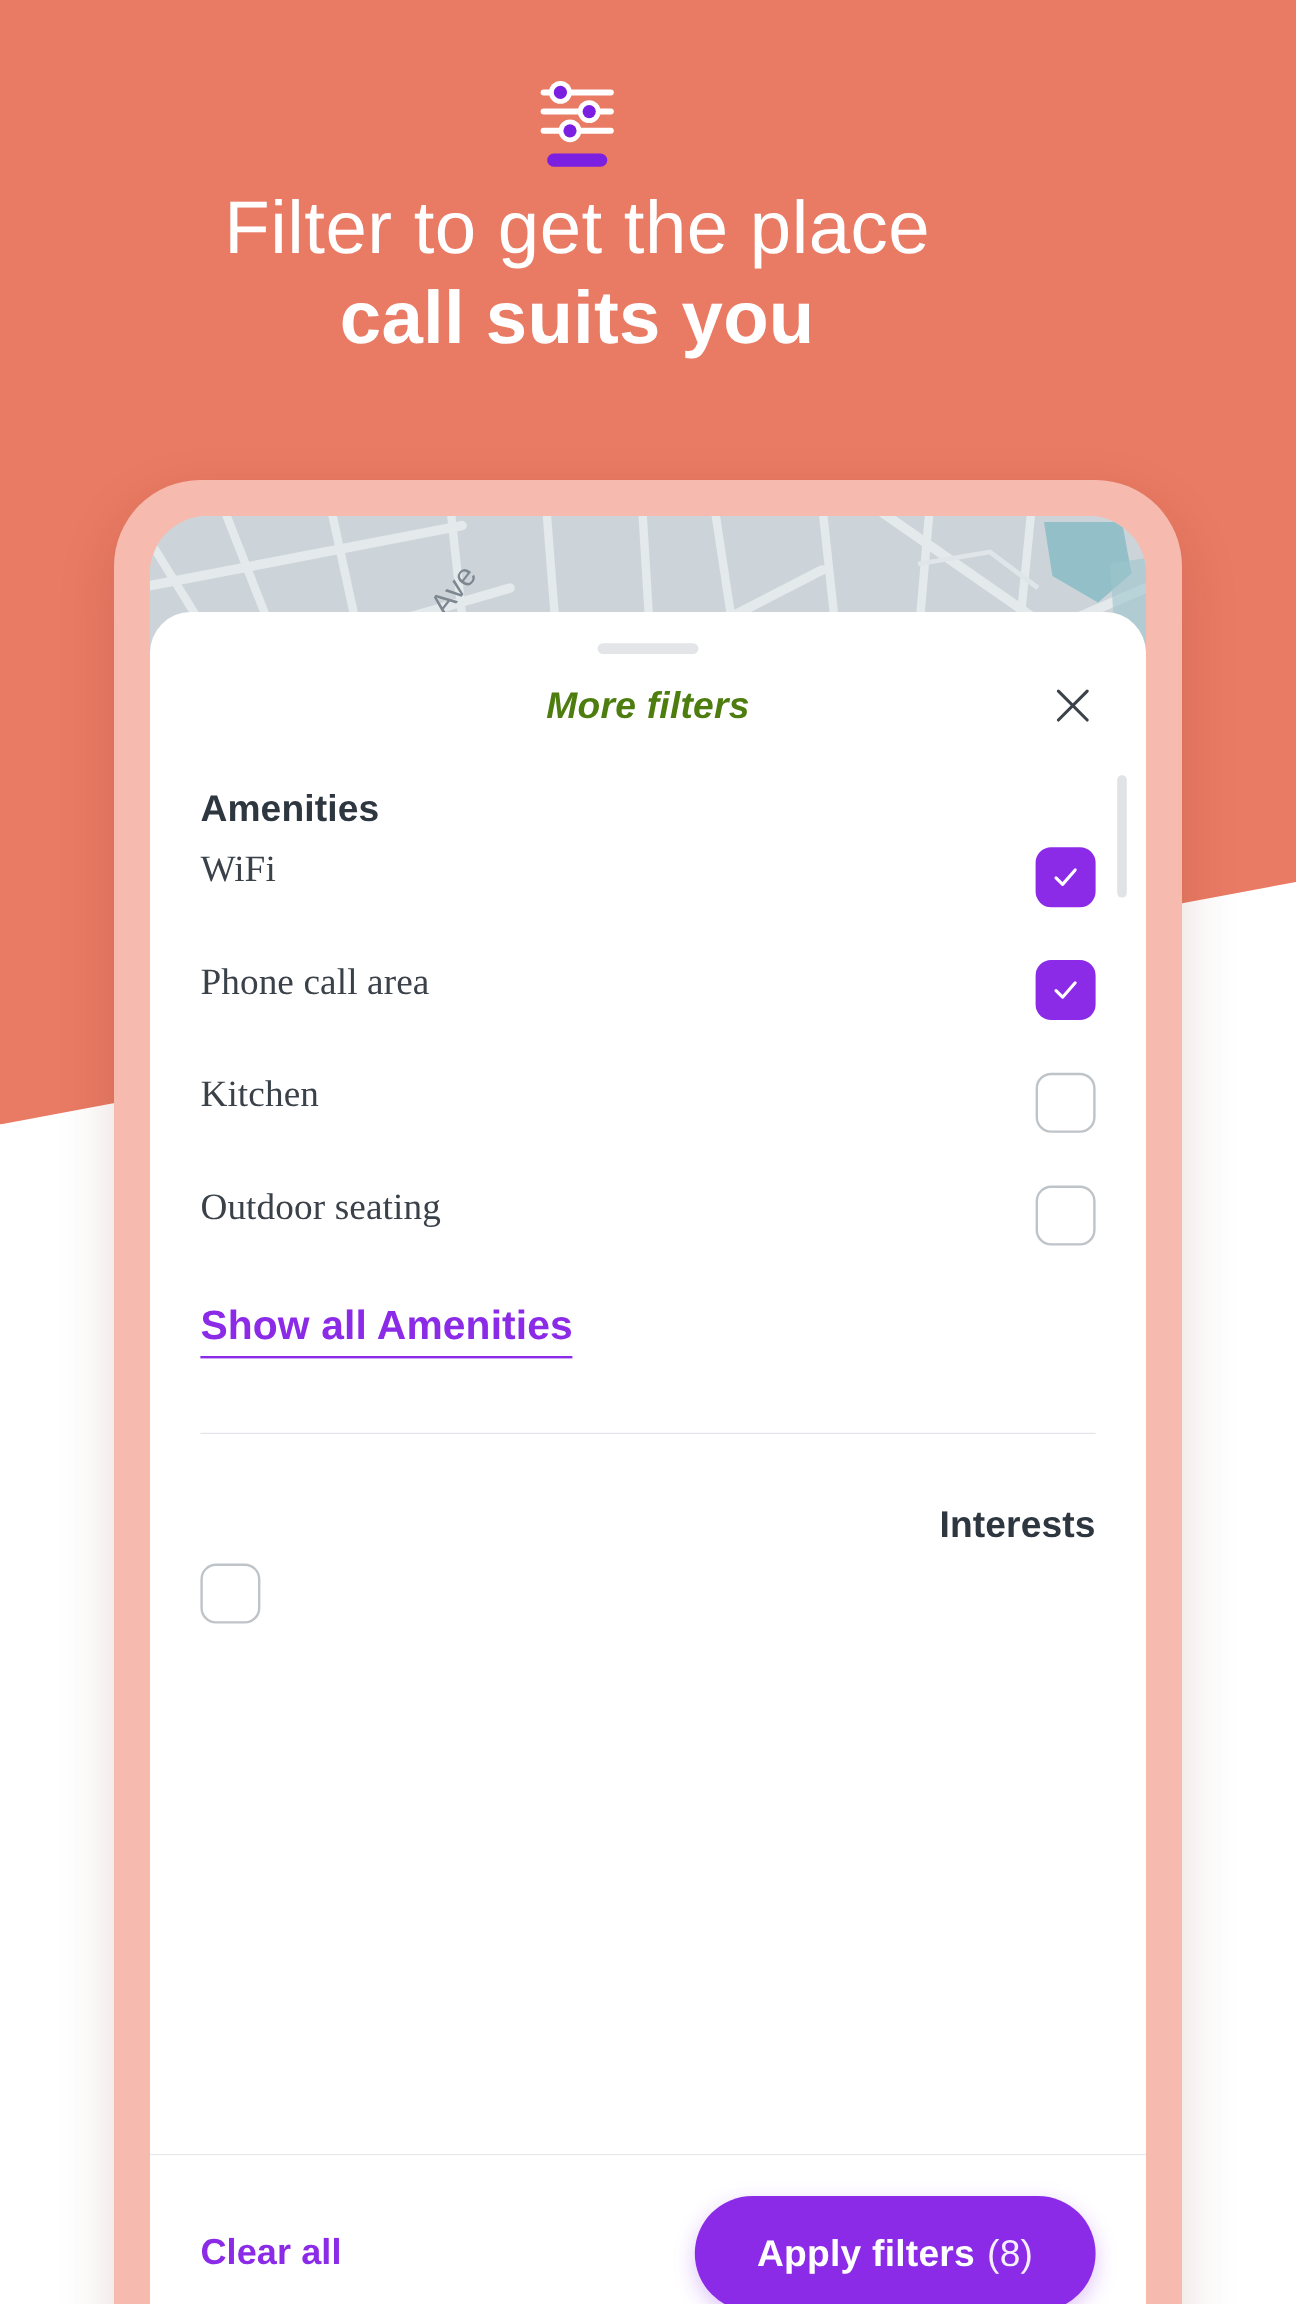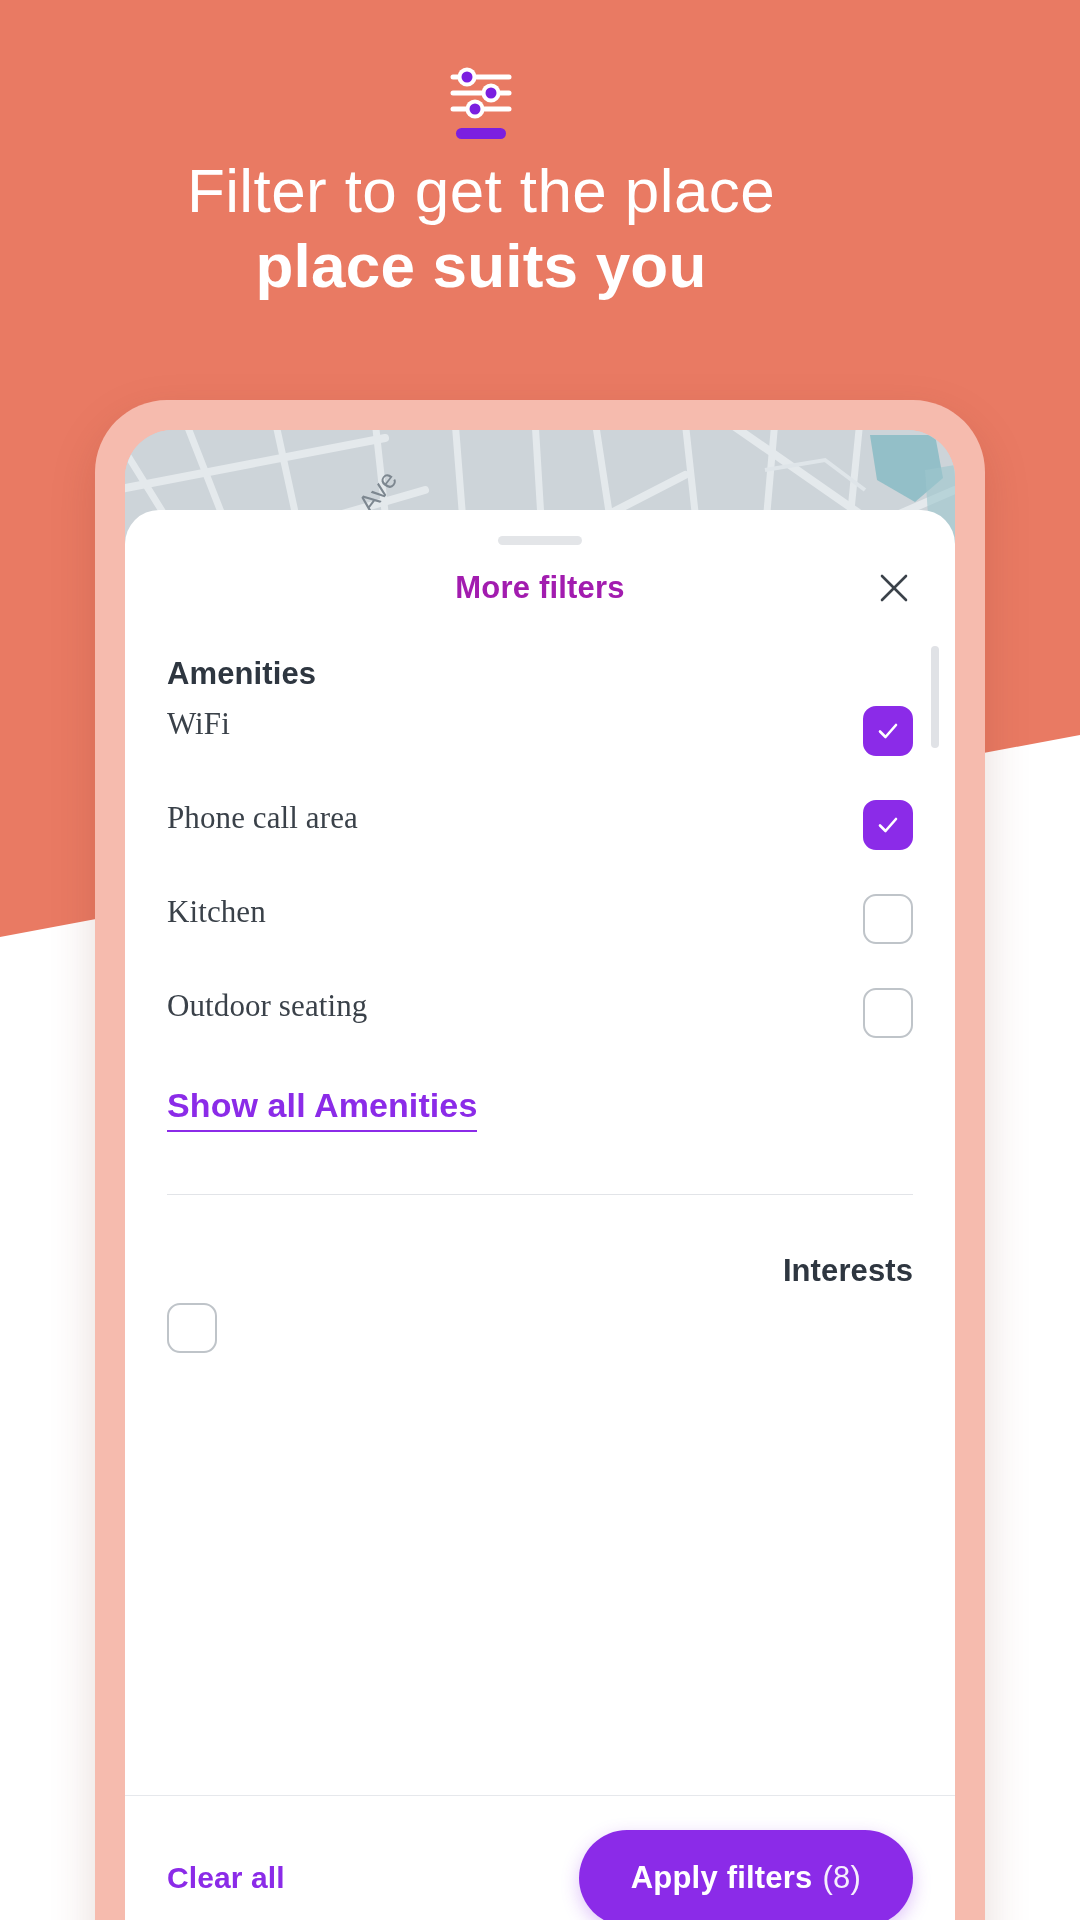--- a/index.html
+++ b/index.html
@@ -125,22 +125,23 @@
   .sheet-header {
     position: relative;
     height: 86px;
     display: flex;
     align-items: center;
     justify-content: center;
   }
   .sheet-title {
     font-size: 31px;
     font-weight: 700;
-    color: #a21caf;
+    color: #4d7c0f;
     letter-spacing: 0.2px;
+    font-style: italic;
   }
   .close-btn {
     position: absolute;
     right: 38px;
     top: 50%;
     transform: translateY(-50%);
     width: 46px;
     height: 46px;
     display: flex;
     align-items: center;
@@ -300,21 +301,21 @@
           <circle cx="46" cy="27" r="5.5" fill="#7b1fe0"></circle>
           <circle cx="30" cy="43" r="9.5" fill="#ffffff"></circle>
           <circle cx="30" cy="43" r="5.5" fill="#7b1fe0"></circle>
         </g>
         <rect x="11" y="62" width="50" height="11" rx="5.5" fill="#7b1fe0"></rect>
       </svg>
     </div>
 
     <div class="headline">
       <span class="line1">Filter to get the place</span>
-      <span class="line2">place suits you</span>
+      <span class="line2">call suits you</span>
     </div>
   </div>
 
   <div class="phone">
     <div class="phone-screen">
 
       <div class="map">
         <svg viewBox="0 0 830 220" preserveAspectRatio="none" aria-hidden="true">
           <rect x="0" y="0" width="830" height="220" fill="#cdd4d9"></rect>
           <g stroke="#e4e9ec" stroke-width="7" fill="none" stroke-linecap="round">

